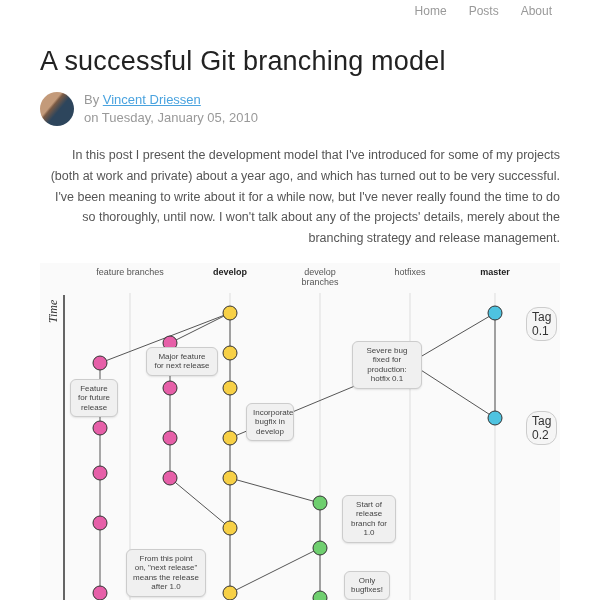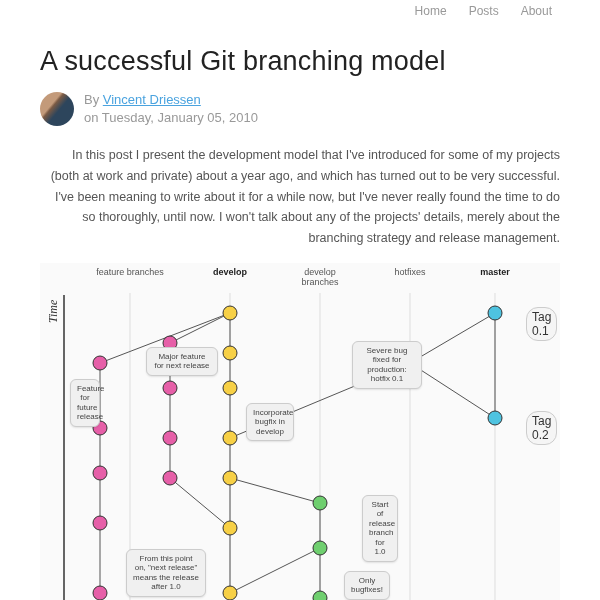--- a/index.html
+++ b/index.html
@@ -132,23 +132,23 @@
         <circle cx="60" cy="165" r="7" fill="#e65fa8" stroke="#333" stroke-width="1"></circle>
         <circle cx="60" cy="210" r="7" fill="#e65fa8" stroke="#333" stroke-width="1"></circle>
         <circle cx="60" cy="260" r="7" fill="#e65fa8" stroke="#333" stroke-width="1"></circle>
         <circle cx="60" cy="330" r="7" fill="#e65fa8" stroke="#333" stroke-width="1"></circle>
       </svg>
   <div class="colhead" style="left: 90px;">feature branches</div>
       <div class="colhead bold" style="left: 190px;">develop</div>
       <div class="colhead" style="left: 280px;">develop branches</div>
       <div class="colhead" style="left: 370px;">hotfixes</div>
       <div class="colhead bold" style="left: 455px;">master</div>
-      <div class="callout" style="left: 30px; top: 116px; width: 30px;">Feature for future release</div>
+      <div class="callout" style="left: 30px; top: 116px; width: 48px;">Feature for future release</div>
       <div class="callout" style="left: 106px; top: 84px; width: 72px;">Major feature for next release</div>
       <div class="callout" style="left: 312px; top: 78px; width: 70px;">Severe bug fixed for production: hotfix 0.1</div>
       <div class="callout" style="left: 206px; top: 140px; width: 48px;">Incorporate bugfix in develop</div>
-      <div class="callout" style="left: 302px; top: 232px; width: 36px; margin-left: 20px;">Start of release branch for 1.0</div>
+      <div class="callout" style="left: 302px; top: 232px; width: 54px;">Start of release branch for 1.0</div>
       <div class="callout" style="left: 86px; top: 286px; width: 80px;">From this point on, "next release" means the release after 1.0</div>
       <div class="callout" style="left: 304px; top: 308px; width: 46px;">Only bugfixes!</div>
       <div class="tag" style="left: 486px; top: 44px;"><span>Tag</span><br><b>0.1</b></div>
       <div class="tag" style="left: 486px; top: 148px;"><span>Tag</span><br><b>0.2</b></div>
     </div>
 </div>
 
 </body></html>

